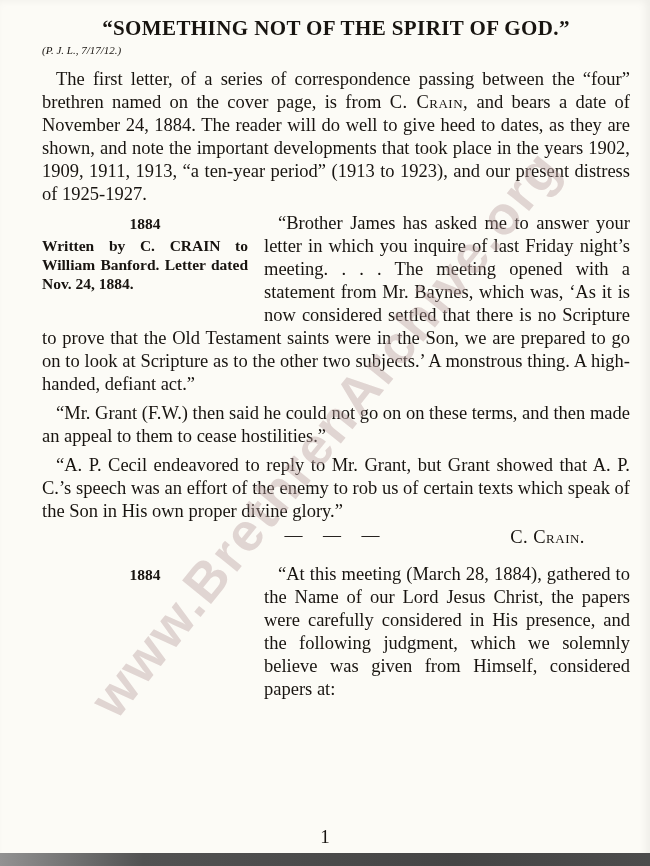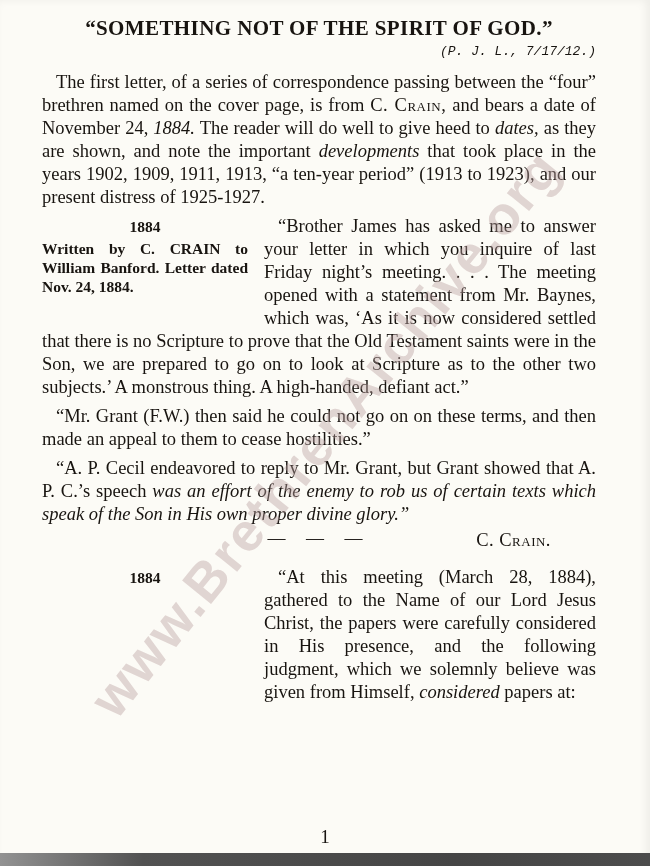--- a/index.html
+++ b/index.html
@@ -2,28 +2,28 @@
 <html><head>
 <meta charset="utf-8">
 <style>
   html,body { margin:0; padding:0; background:#e8e8e8; }
   .page {
     position:relative; width:650px; height:866px; margin:0 auto;
     background:#fcfbf6; color:#181410; overflow:hidden;
     font-family:"Liberation Serif", serif;
     box-shadow: inset -4px 0 8px rgba(0,0,0,0.06);
   }
-  .content { position:relative; z-index:1; padding:16px 54px 0 42px; }
+  .content { position:relative; z-index:1; padding:16px 20px 0 42px; }
 
   .title { font-size:21px; font-weight:700; text-align:center; margin:0 0 3px 0; letter-spacing:0.4px; }
-  .subtitle { text-align:right; font-style:italic; font-size:13px; margin:0 0 12px 0;font-family:Liberation Mono, monospace; }
+  .subtitle { text-align:left; font-style:italic; font-size:11px; margin:0 0 12px 0; }
 
   .body-p { font-size:18.5px; line-height:23px; text-align:justify; margin:0 0 6px 0; }
   .indent { text-indent:14px; }
-  .it { font-style:italic; }
+  .it { }
   .sc { font-variant:small-caps; letter-spacing:0.5px; }
 
   .sidenote { float:left; width:206px; margin:3px 16px 20px 0; }
   .sidenote .year { text-align:center; font-weight:700; font-size:15.5px; margin-bottom:3px; }
   .sidenote .note { font-weight:700; font-size:15.5px; line-height:19px; text-align:justify; }
   .sidenote.s2 { min-height:200px; }
 
   .sig-row { position:relative; height:24px; margin:2px 0 10px 0; }
   .separator { position:absolute; left:50%; transform:translateX(-50%); top:-4px; font-size:18px; letter-spacing:8px; white-space:nowrap; }
   .signature { position:absolute; right:45px; top:-2px; font-size:18.5px; }

